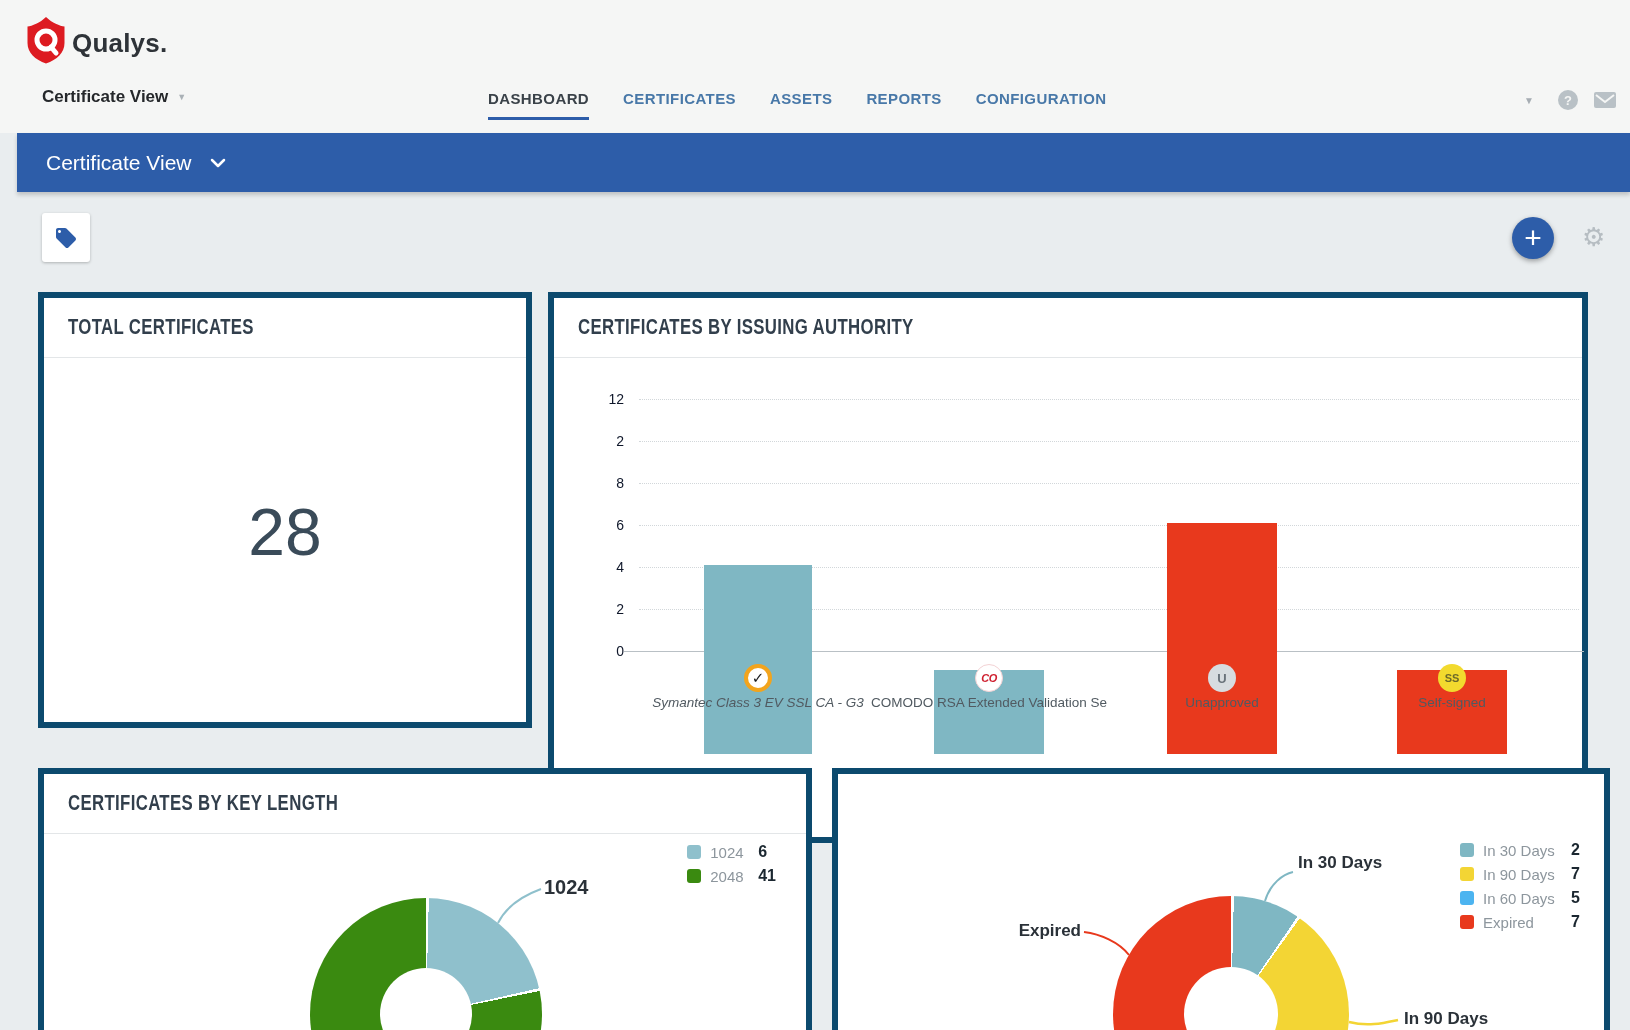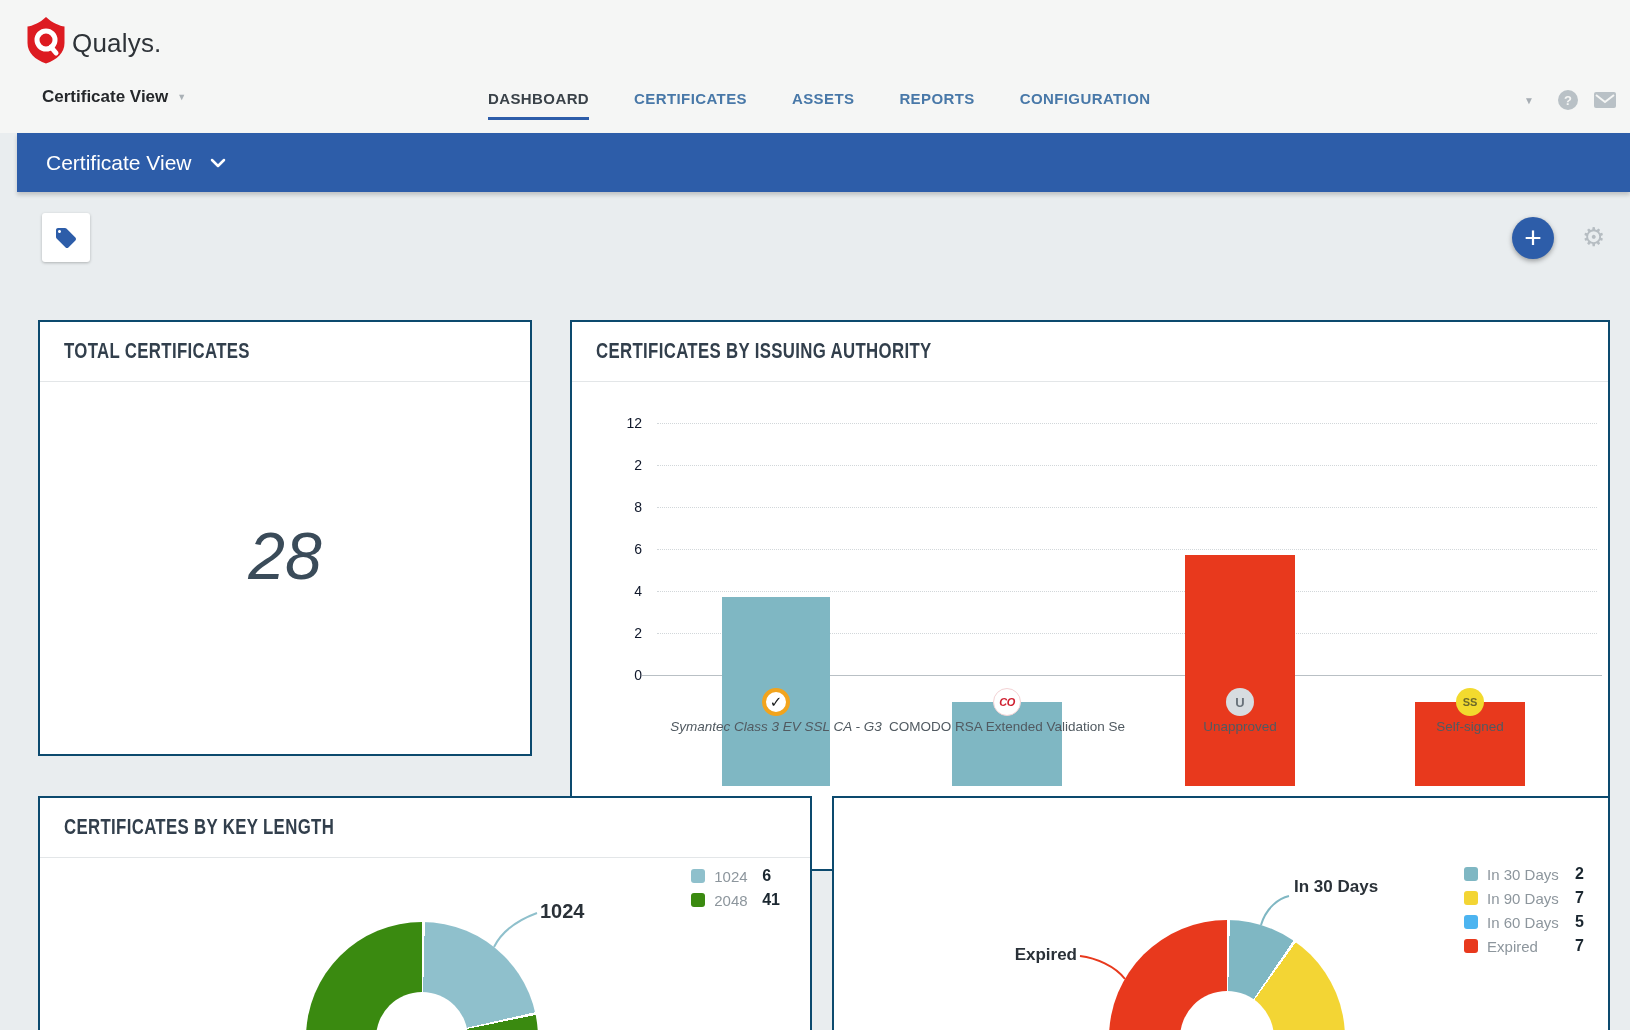--- a/index.html
+++ b/index.html
@@ -2,54 +2,54 @@
 <html><head>
 <meta charset="utf-8">
 <style>
   * { margin:0; padding:0; box-sizing:border-box; }
   html,body { width:1630px; height:1030px; overflow:hidden; }
   body { background:#e9edef; font-family:"Liberation Sans","DejaVu Sans",sans-serif; position:relative; }
 
   
   .top-header { position:absolute; top:0; left:0; width:1630px; height:133px; background:#f5f6f5; }
   .logo-box { position:absolute; left:26px; top:16px; width:40px; height:48px; }
-  .brand-name { position:absolute; left:72px; top:28px; font-size:26px; font-weight:400; color:#2e3338; letter-spacing:0.2px; }
+  .brand-name { position:absolute; left:72px; top:28px; font-size:26px; font-weight:700; color:#2e3338; letter-spacing:0.2px; }
   .app-switcher { position:absolute; left:42px; top:87px; display:flex; align-items:center; gap:9px; cursor:pointer; }
   .app-switcher .lbl { font-size:17px; font-weight:700; color:#25282b; }
   .caret { font-size:9px; color:#aab1b6; }
 
-  .main-nav { position:absolute; left:488px; top:90px; display:flex; gap:45px; }
+  .main-nav { position:absolute; left:488px; top:90px; display:flex; gap:34px; }
   .nav-tab { font-size:15px; font-weight:700; letter-spacing:0.4px; color:#4878a8; position:relative; cursor:pointer; white-space:nowrap; }
   .nav-tab.active { color:#3a4249; }
   .nav-tab.active::after { content:""; position:absolute; left:0; right:0; bottom:-13px; height:3px; background:#2d5da9; }
 
   .hdr-icons { position:absolute; right:14px; top:90px; display:flex; align-items:center; gap:16px; }
   .hdr-caret { font-size:10px; color:#a6adb3; margin-right:8px; }
   .help-circle { width:20px; height:20px; border-radius:50%; background:#b9c1c6; color:#f5f6f5; font-size:13px; font-weight:700; display:flex; align-items:center; justify-content:center; }
 
   
   .context-bar { position:absolute; left:17px; top:133px; width:1613px; height:59px; background:#2d5da9; box-shadow:0 3px 4px rgba(0,0,0,0.18); display:flex; align-items:center; cursor:pointer; }
   .context-bar .title { color:#fff; font-size:21px; font-weight:400; margin-left:29px; }
   .context-bar svg { margin-left:18px; }
 
   
   .tag-button { position:absolute; left:42px; top:213px; width:48px; height:49px; background:#fff; border-radius:3px; box-shadow:0 1px 3px rgba(0,0,0,0.25); display:flex; align-items:center; justify-content:center; cursor:pointer; }
   .add-button { position:absolute; left:1512px; top:217px; width:42px; height:42px; border-radius:50%; background:#2d5da9; box-shadow:0 2px 5px rgba(0,0,0,0.35); color:#fff; font-size:30px; font-weight:400; display:flex; align-items:center; justify-content:center; line-height:1; cursor:pointer; }
   .gear { position:absolute; left:1582px; top:222px; font-size:26px; color:#b6bdc2; cursor:pointer; font-family:"DejaVu Sans",sans-serif; }
 
   
-  .card { position:absolute; background:#fff; border:2px solid #0c4a6e;margin-top:28px; }
+  .card { position:absolute; background:#fff; border:6px solid #0c4a6e; }
   .card-header { height:60px; border-bottom:1px solid #e3e6e8; display:flex; align-items:center; padding-left:24px; }
   .card-title { font-size:20px; font-weight:700; color:#323f4c; letter-spacing:0.4px; transform:scale(0.84,1.06); transform-origin:left center; white-space:nowrap; }
   .card-total { left:38px; top:292px; width:494px; height:436px; }
-  .card-issuing { left:570px; top:292px; width:1040px; height:551px; }
+  .card-issuing { left:548px; top:292px; width:1040px; height:551px; }
   .card-keylen { left:38px; top:768px; width:774px; height:430px; }
   .card-expiry { left:832px; top:768px; width:778px; height:430px; }
 
-  .big-number { position:absolute; left:0; right:0; top:196px; text-align:center; font-size:66px; font-weight:400; color:#3a4b59;font-style:italic; }
+  .big-number { position:absolute; left:0; right:0; top:196px; text-align:center; font-size:66px; font-weight:400; color:#3a4b59; }
 
   
   .grid-line { position:absolute; left:85px; width:940px; border-top:1px dotted #d2d7da; height:0; }
   .y-tick { position:absolute; left:28px; width:42px; text-align:right; font-size:14px; color:#0f172a; height:16px; line-height:16px; }
   .baseline { position:absolute; left:70px; width:960px; border-top:1px solid #b9c0c5; top:353px; }
   .bar { position:absolute; bottom:83px; }
   .bar-1 { left:150px; width:108px; }
   .bar-2 { left:380px; width:110px; }
   .bar-3 { left:613px; width:110px; }
   .bar-4 { left:843px; width:110px; }

